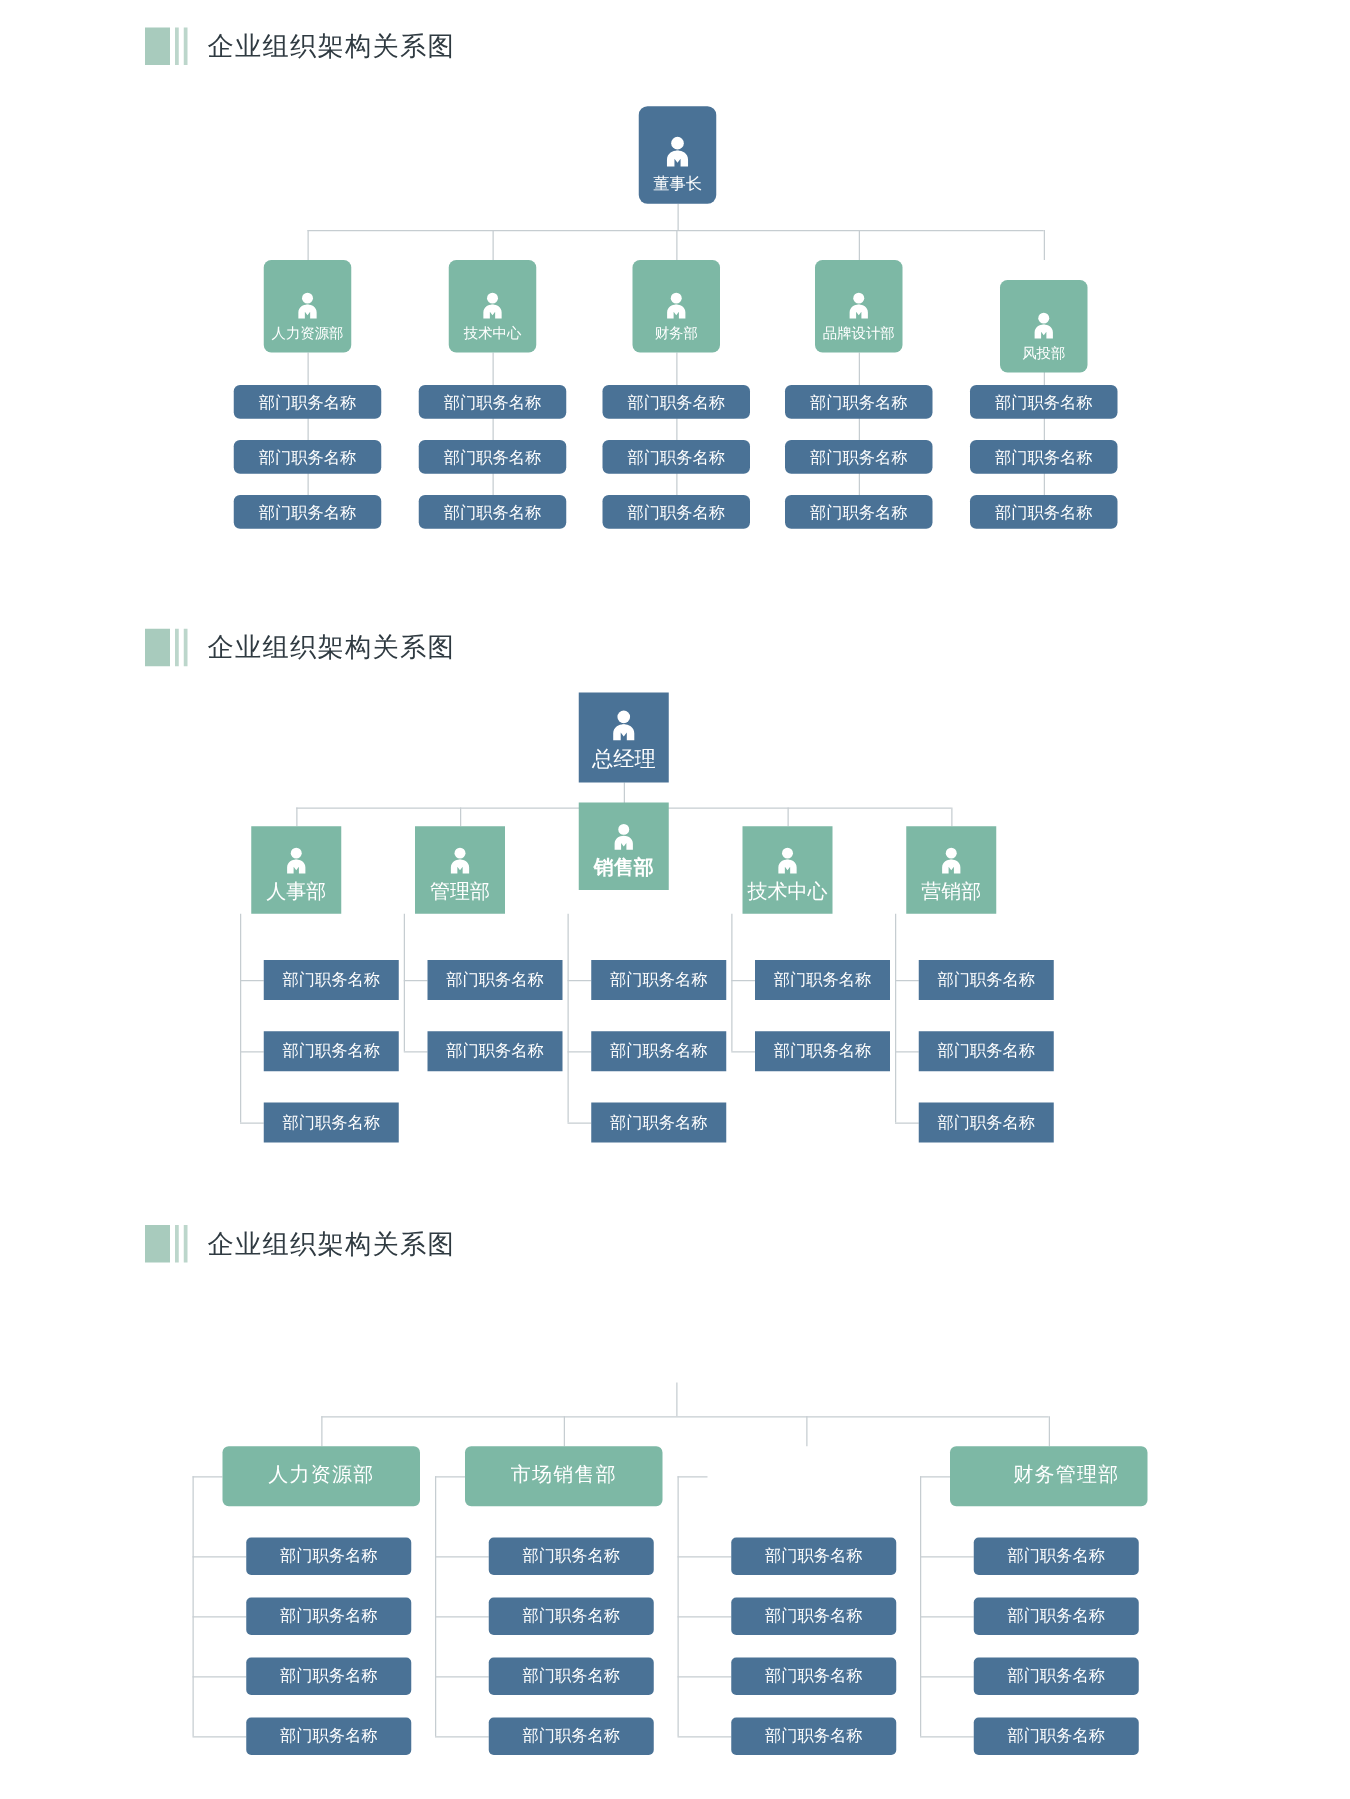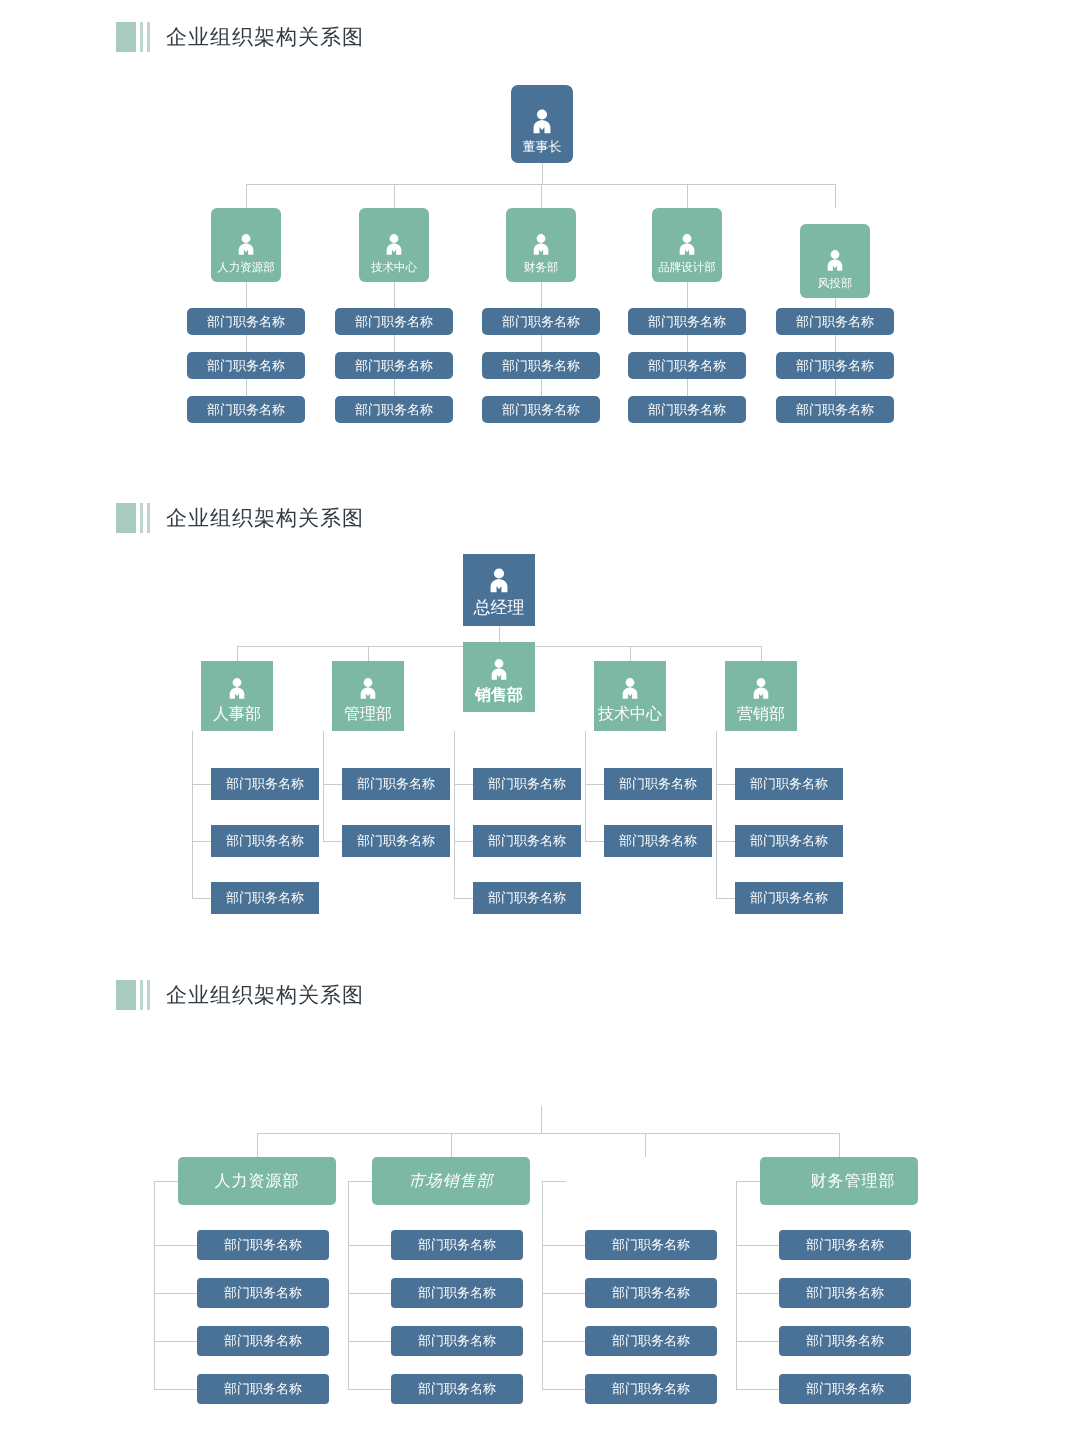--- a/index.html
+++ b/index.html
@@ -418,21 +418,21 @@
     <div class="ln ln-h" style="left: 154px; top: 1293px; width: 43px;"></div>
     <div class="leaf leaf-3" style="left: 197px; top: 1326px;">
       <span>部门职务名称</span>
     </div>
     <div class="ln ln-h" style="left: 154px; top: 1341px; width: 43px;"></div>
     <div class="leaf leaf-3" style="left: 197px; top: 1374px;">
       <span>部门职务名称</span>
     </div>
     <div class="ln ln-h" style="left: 154px; top: 1389px; width: 43px;"></div>
     <div class="ln ln-v" style="left: 451px; top: 1133px; height: 24px;"></div>
-    <div class="node node-dept-3" style="left: 372px; top: 1157px; font-style: italic;">
+    <div class="node node-dept-3" style="left: 372px; top: 1157px;">
       <span class="label">市场销售部</span>
     </div>
     <div class="ln ln-v" style="left: 348px; top: 1181px; height: 208px;"></div>
     <div class="ln ln-h" style="left: 348px; top: 1181px; width: 24px;"></div>
     <div class="leaf leaf-3" style="left: 391px; top: 1230px;">
       <span>部门职务名称</span>
     </div>
     <div class="ln ln-h" style="left: 348px; top: 1245px; width: 43px;"></div>
     <div class="leaf leaf-3" style="left: 391px; top: 1278px;">
       <span>部门职务名称</span>

